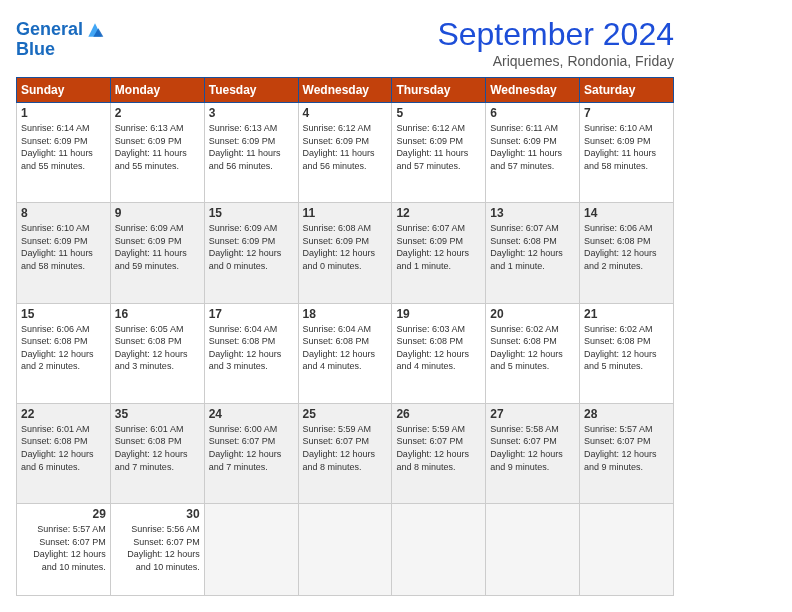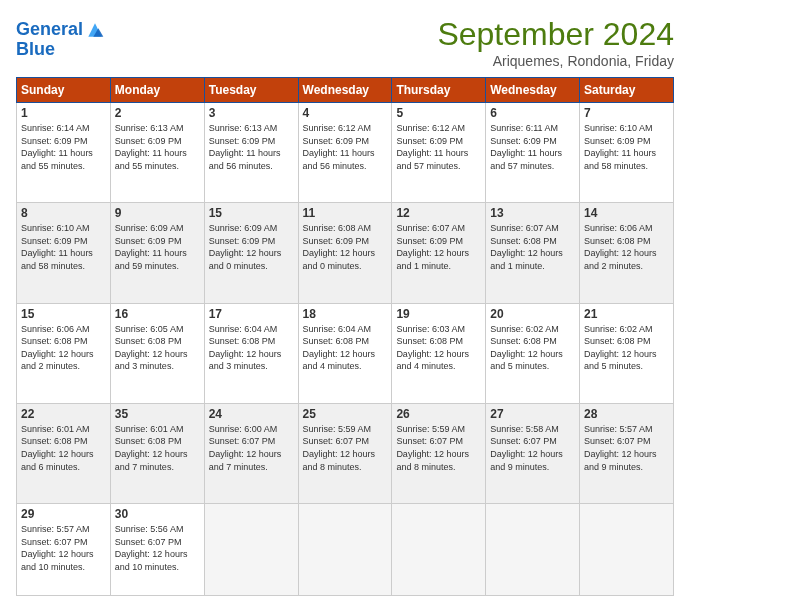--- a/index.html
+++ b/index.html
@@ -41,21 +41,21 @@
       width: 20px;
       height: 20px;
       margin-left: 2px;
     }
     .title-section {
       text-align: right;
     }
     .month-title {
       font-size: 32px;
       font-weight: normal;
-      color: #4d7c0f;
+      color: #1d4ed8;
     }
     .location {
       font-size: 14px;
       color: #555;
     }
     .calendar {
       flex: 1;
       border: 1px solid #ccc;
       border-collapse: collapse;
       width: 100%;
@@ -74,20 +74,21 @@
       border: 1px solid #ccc;
       vertical-align: top;
       padding: 3px 4px;
       font-size: 9.5px;
       color: #333;
       background: #fff;
       height: 80px;
     }
     .calendar tr:last-child td {
       height: 70px;
+      text-align: right;
     }
     .day-num {
       font-size: 12px;
       font-weight: bold;
       display: block;
       margin-bottom: 2px;
     }
     .day-info {
       font-size: 9px;
       line-height: 1.4;

